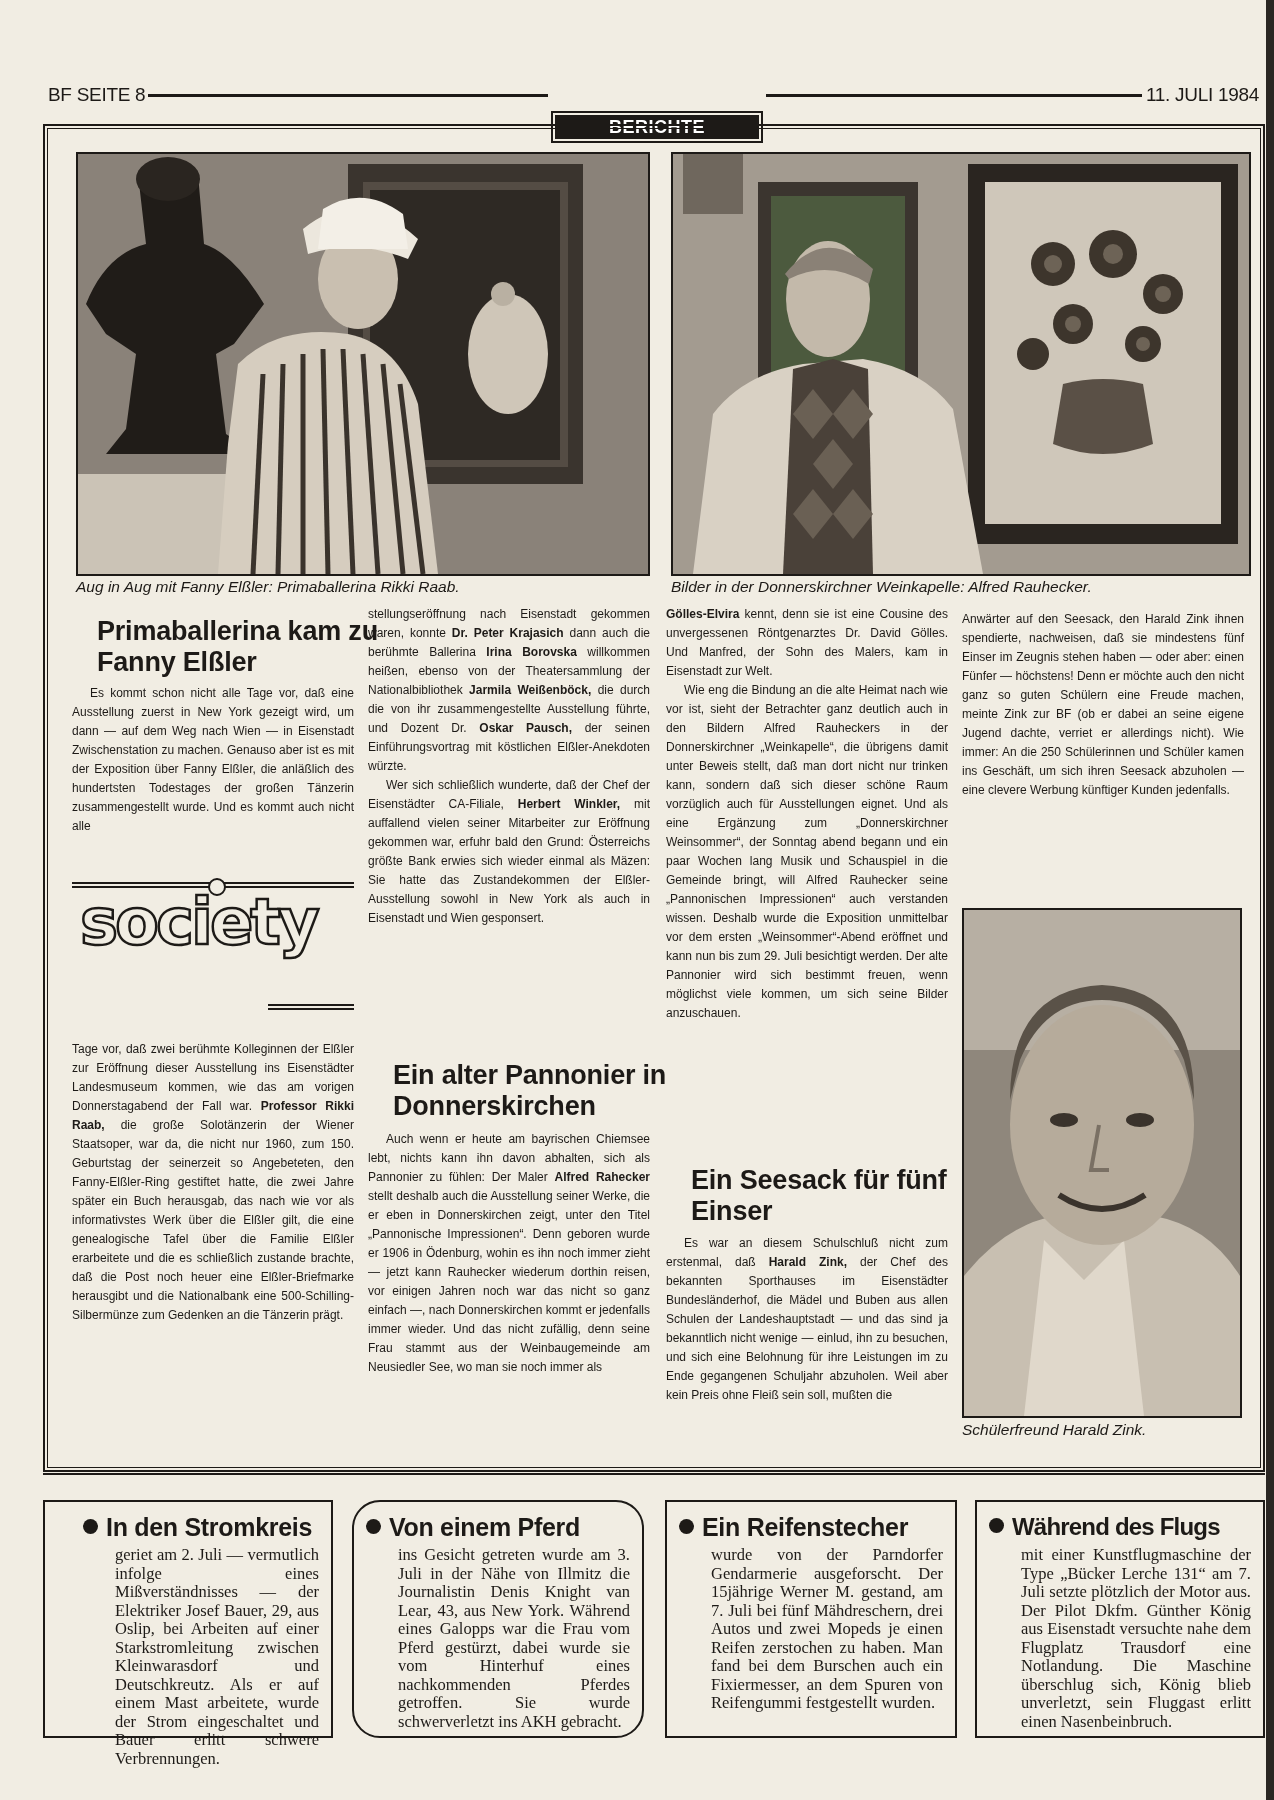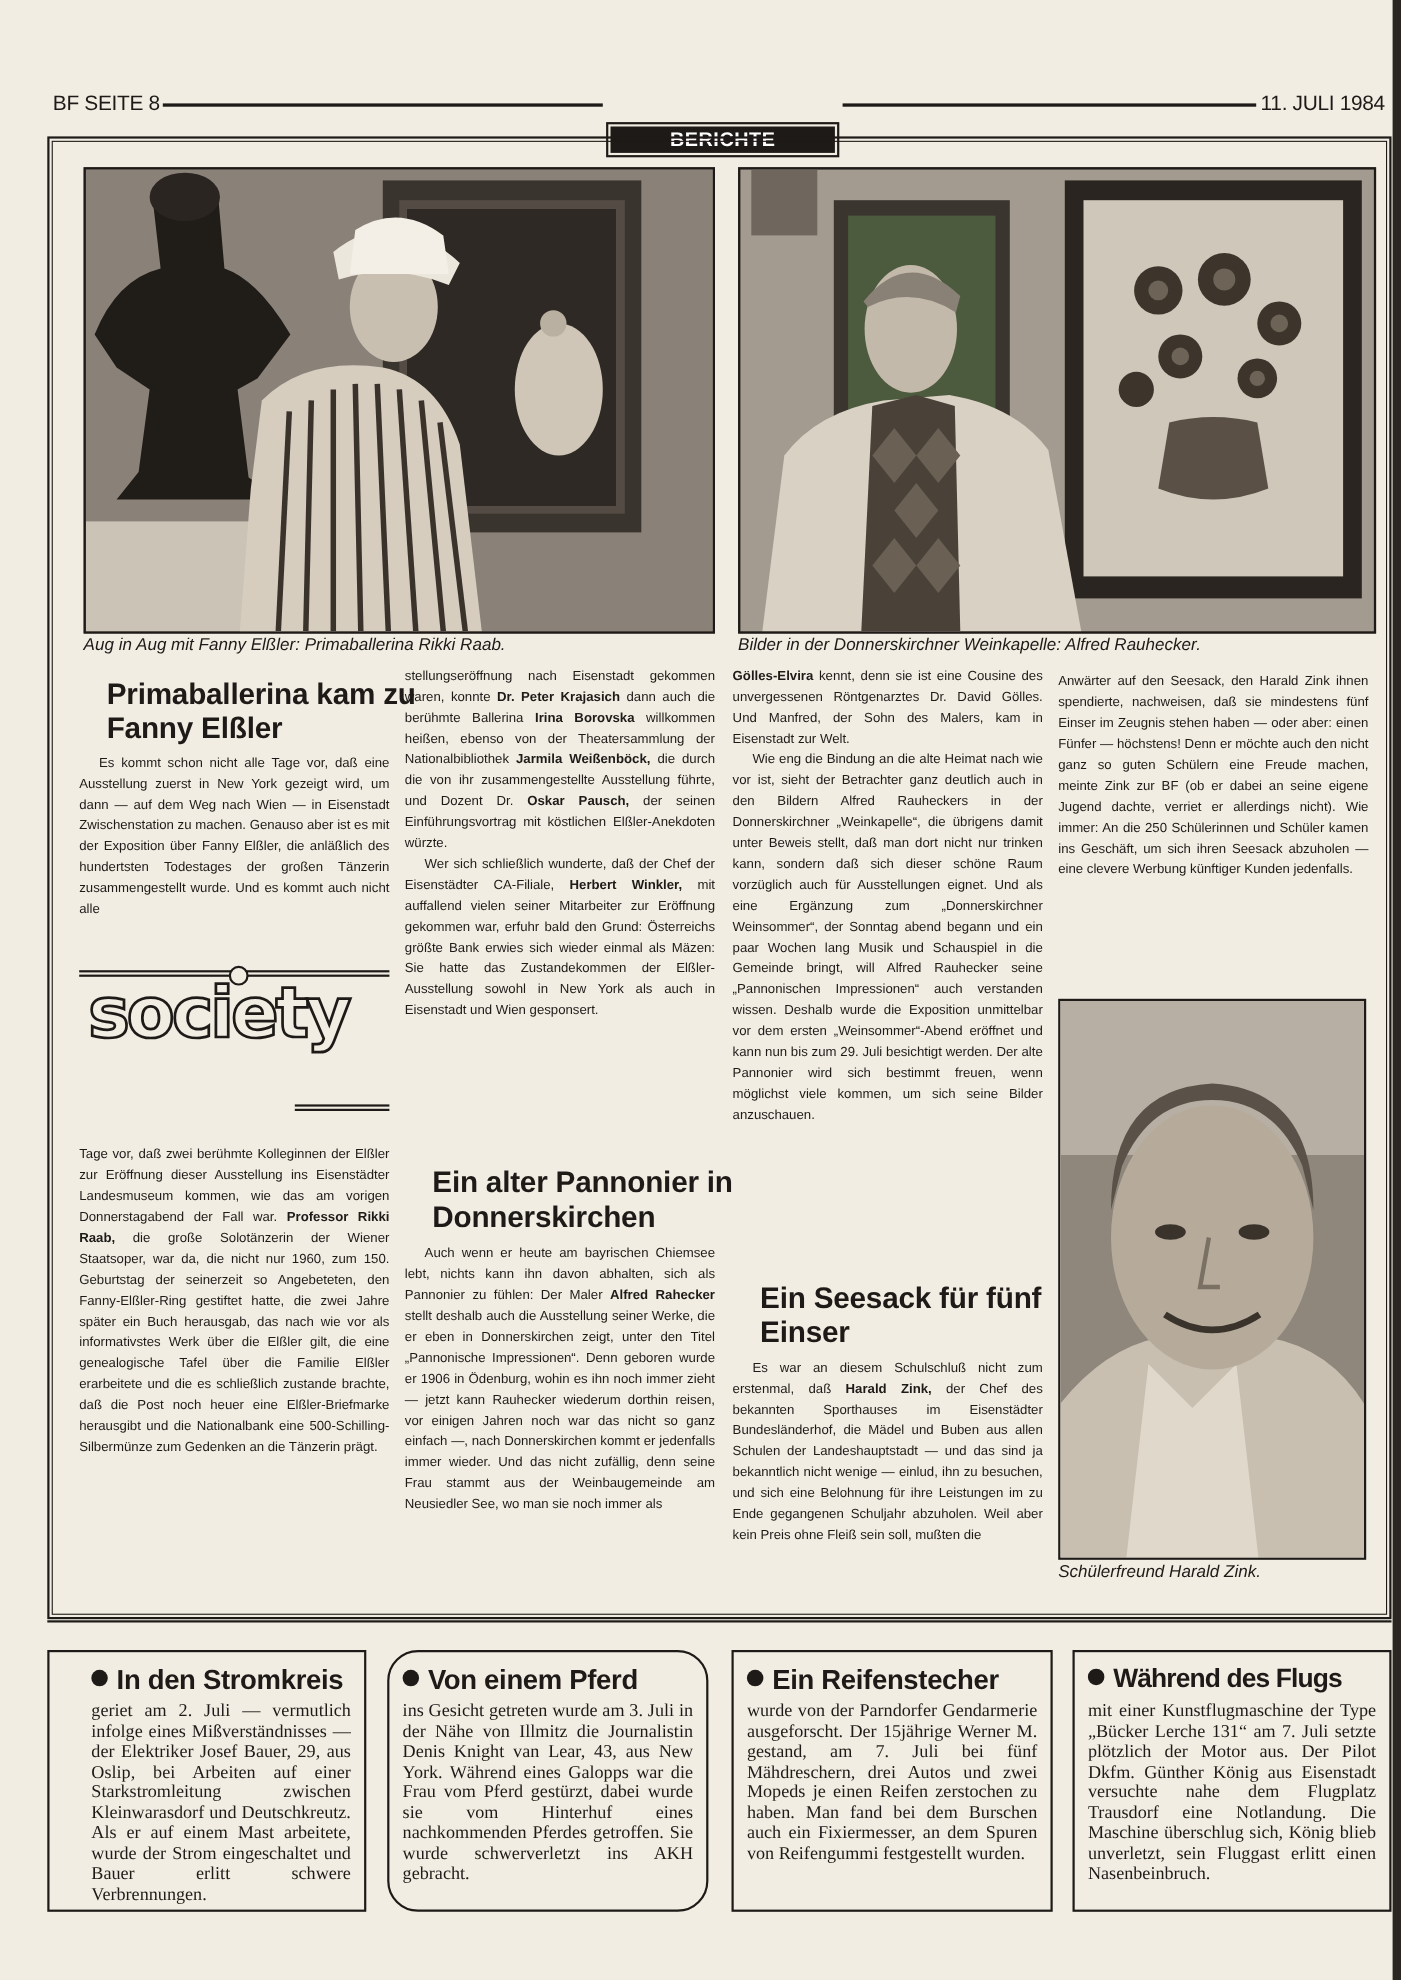--- a/index.html
+++ b/index.html
@@ -31,21 +31,21 @@
 
   
   .sn-rule { height:2px; background:#1d1a17; }
   .sn-text { font-weight:bold; font-size:64px; line-height:56px; color:#f1ede3;
              -webkit-text-stroke:2.5px #1d1a17; letter-spacing:-3px; font-family:"DejaVu Sans", sans-serif; }
 
   
   .bbox { border:2px solid #1d1a17; box-sizing:border-box; padding:10px 12px 8px 12px; }
   .bbox h3 { margin:0 0 4px 0; font-weight:bold; font-size:25px; line-height:30px; letter-spacing:-0.3px; white-space:nowrap; }
   .bbox .bullet { display:inline-block; width:15px; height:15px; border-radius:50%; background:#1d1a17; margin-right:8px; vertical-align:2px; }
-  .bbox .btext { font-family:"Liberation Serif", serif; font-size:16.5px; line-height:18.5px; text-align:justify; }
+  .bbox .btext { font-family:"Liberation Serif", serif; font-size:16.5px; line-height:18.5px; text-align:justify;margin-left:32px; }
 
   .bottom-rule { left:43px; top:1473px; width:1222px; height:2px; background:#1d1a17; }
   .rightedge { left:1266px; top:0; width:8px; height:1800px; background:#2a2622; }
 </style>
 </head>
 <body>
 
 <div class="abs rightedge"></div>
 
 <div class="abs hdr-left">BF SEITE 8</div>

